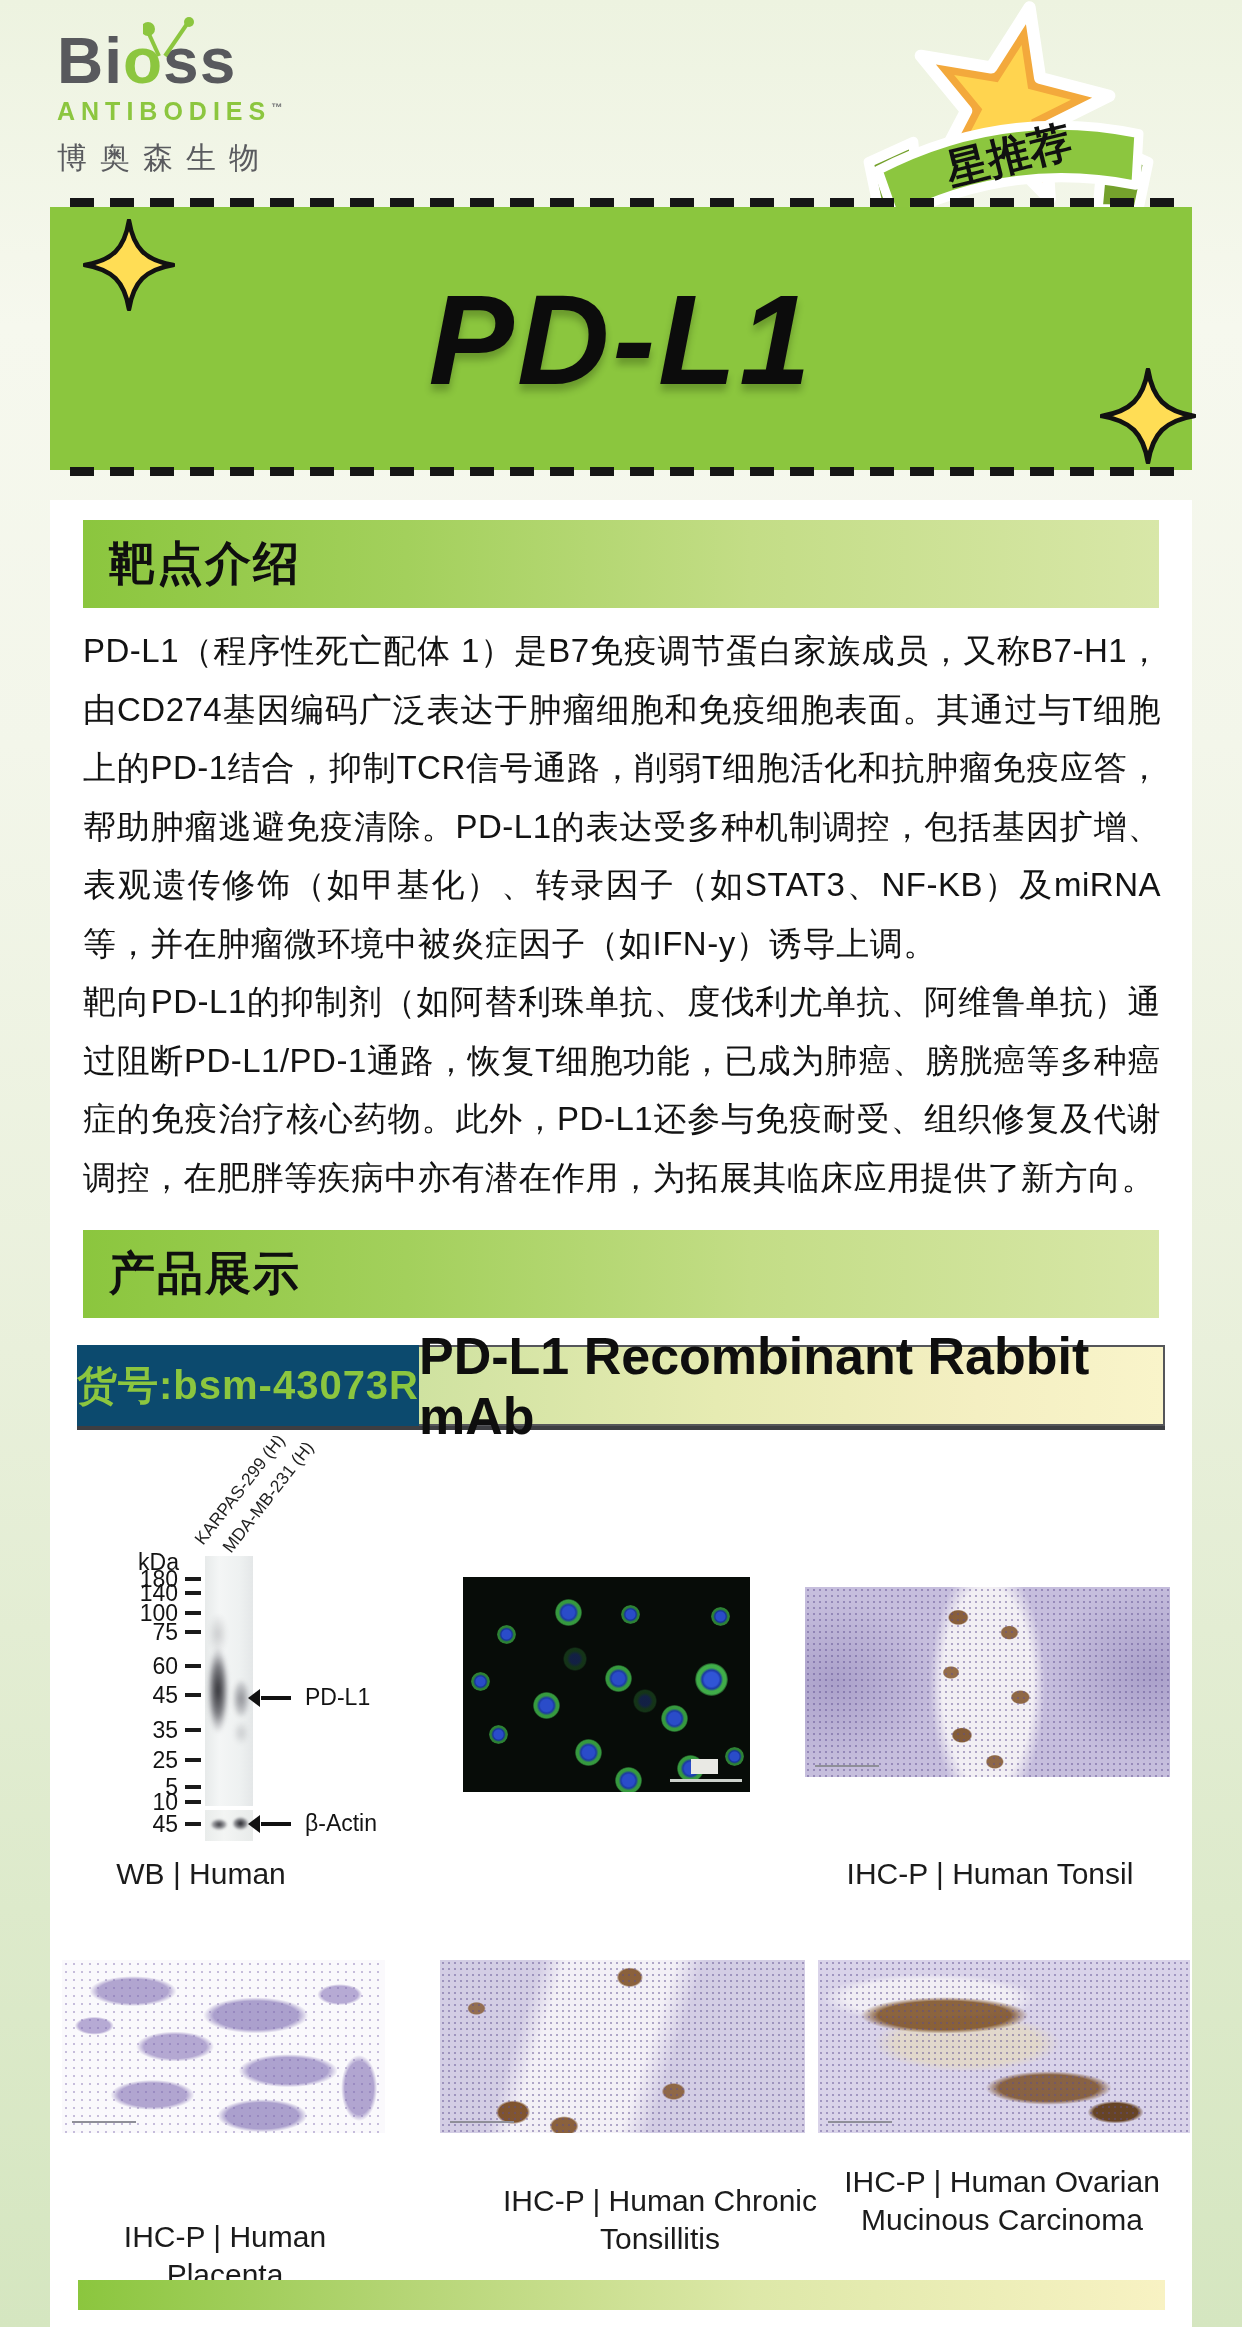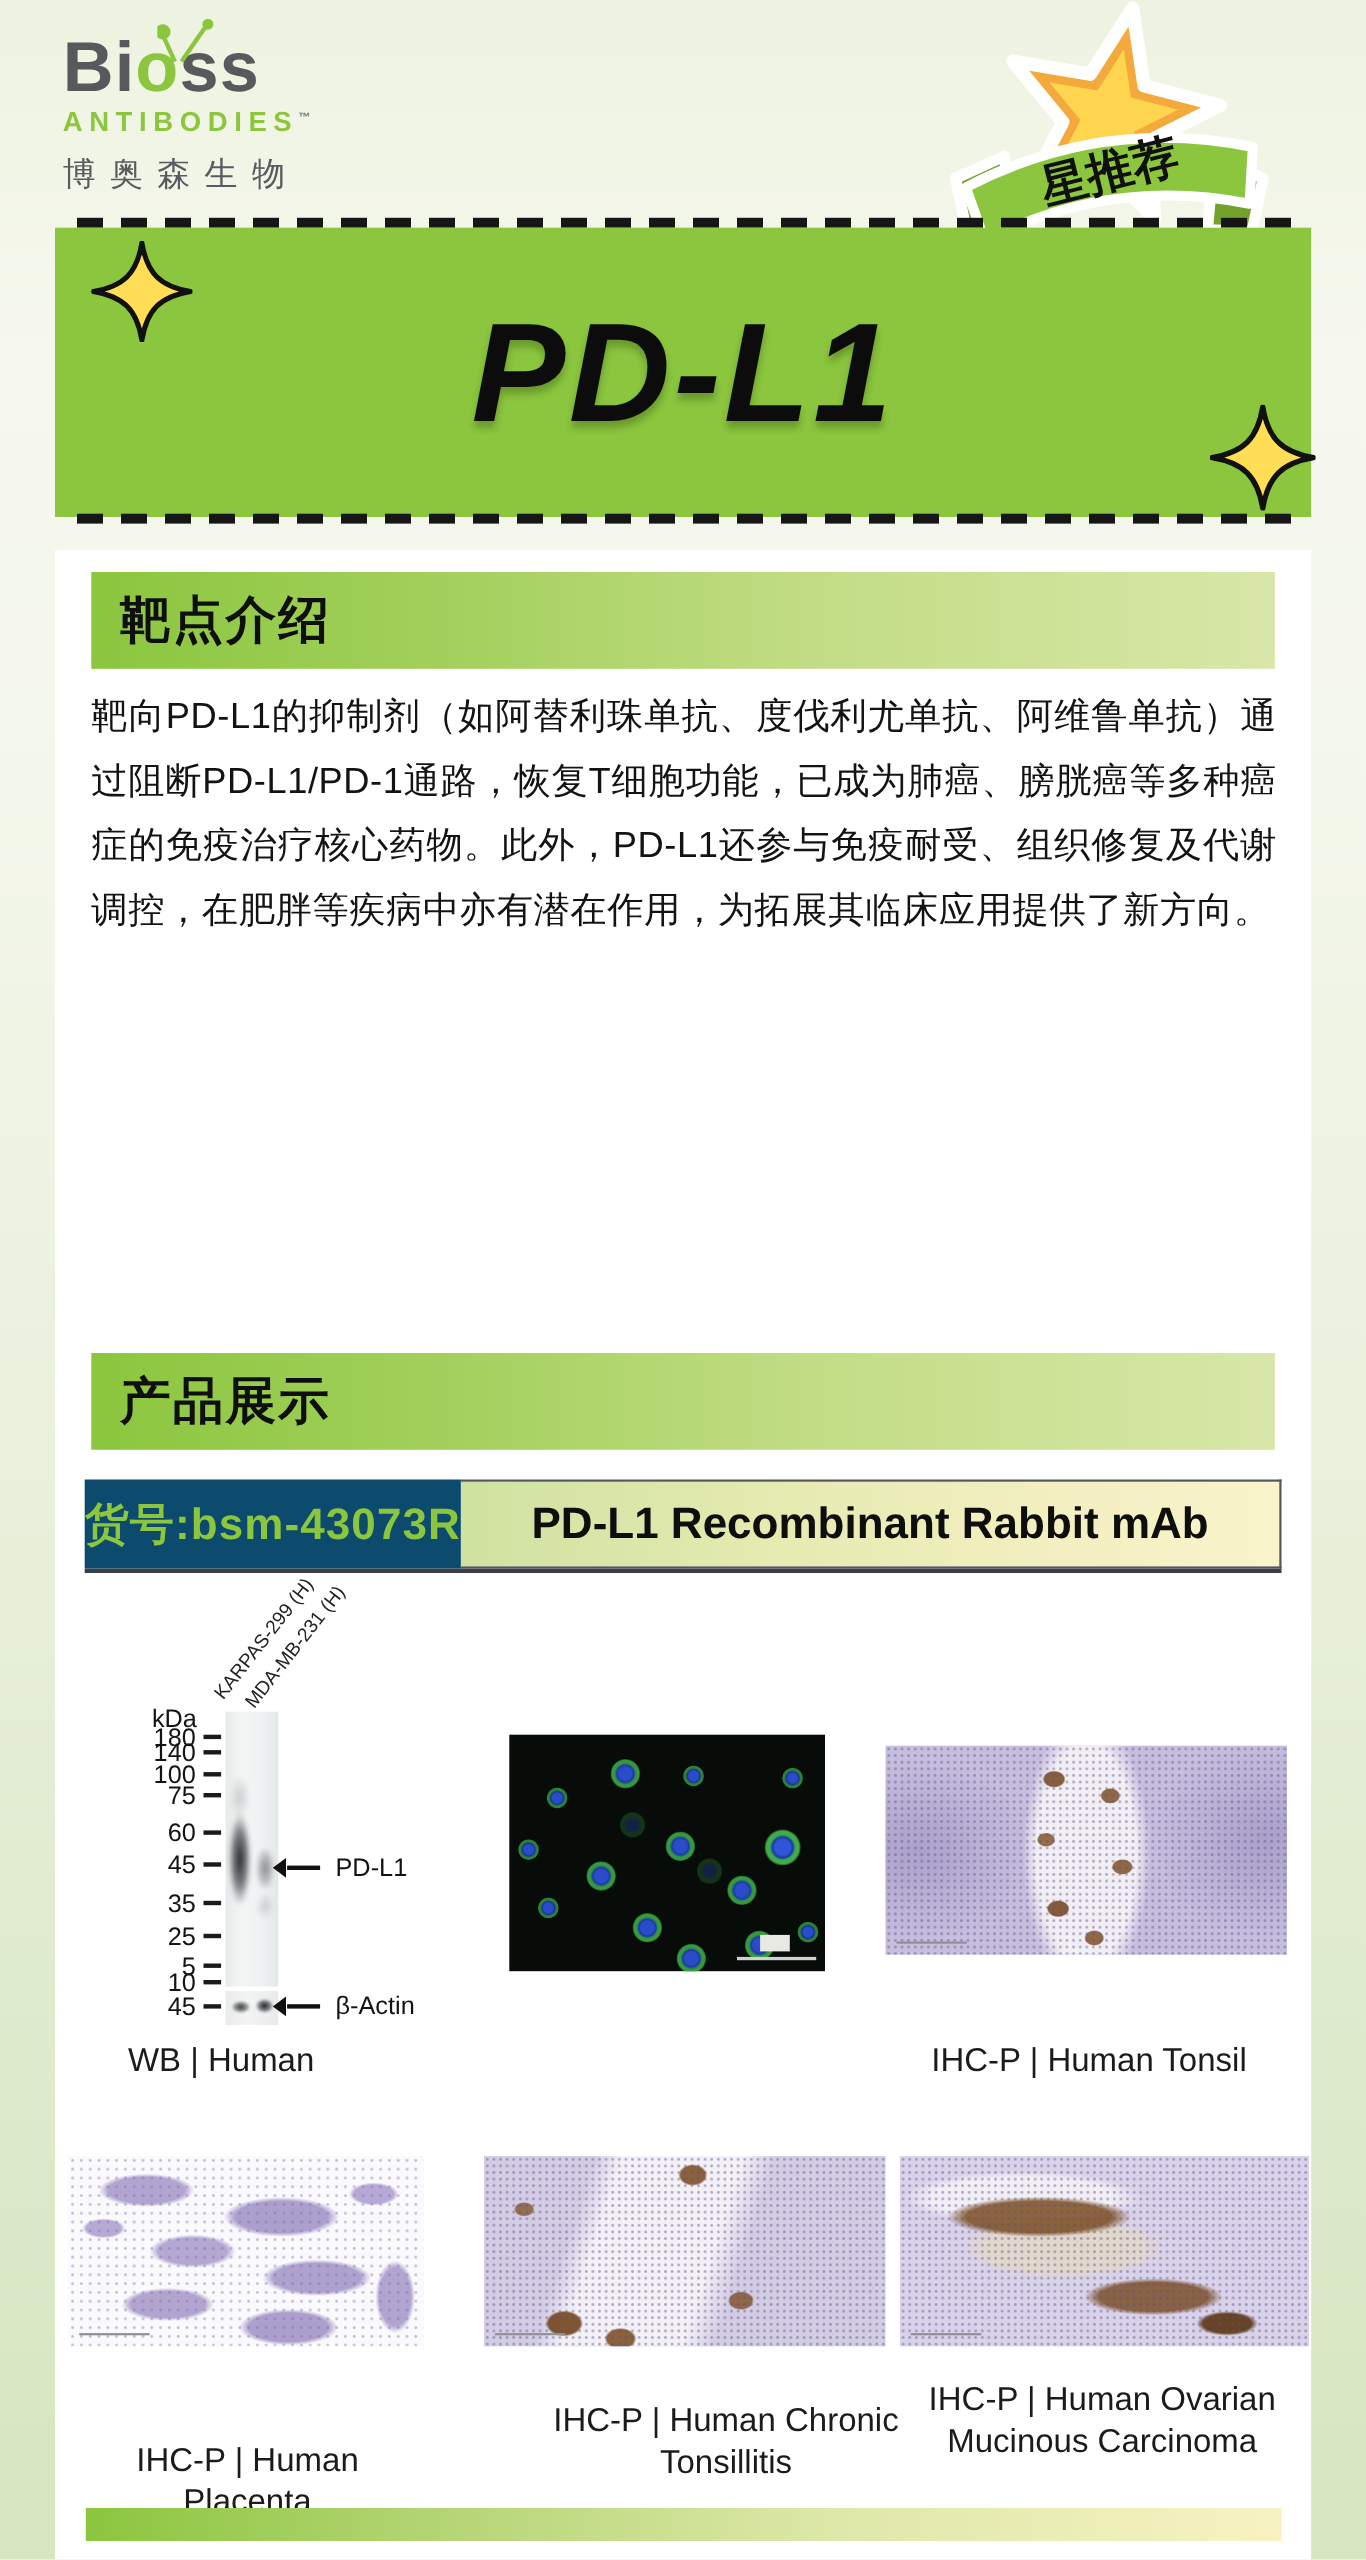--- a/index.html
+++ b/index.html
@@ -53,21 +53,21 @@
   .intro-text { position:absolute; left:33px; top:122px; width:1078px; }
   .intro-text p { font-size:33px; line-height:58.5px; color:#131313; text-align:justify; letter-spacing:.5px; }
 
   
   .product-bar { position:absolute; left:27px; top:845px; width:1088px; height:85px;
     display:flex; border-bottom:4px solid #3d3e42; }
   .sku-block { width:342px; background:#0c4a6e; display:flex; align-items:center; justify-content:center; }
   .sku-block span { font-size:40px; font-weight:800; color:#8cc63f; letter-spacing:1px; }
   .pname-block { flex:1; background:linear-gradient(90deg,#cfe2a0 0%,#e6ebb2 40%,#f4efc2 75%,#f9f4ca 100%);
     border:2px solid #55565a; border-left:none; display:flex; align-items:center; justify-content:center; }
-  .pname-block span { font-size:40px; font-weight:800; color:#0e0e0e; }
+  .pname-block span { font-size:52px; font-weight:800; color:#0e0e0e; }
 
   
   .wb { position:absolute; left:45px; top:950px; width:315px; height:400px; font-size:23px; color:#141414; }
   .lane-label { position:absolute; font-size:17.5px; color:#222; white-space:nowrap;
     transform:rotate(-52deg); transform-origin:0 100%; }
   .ll-1 { left:112px; top:78px; }
   .ll-2 { left:140px; top:86px; }
   .kda { position:absolute; left:0; top:99px; width:84px; text-align:right; }
   .mrow { position:absolute; left:0; width:106px; height:28px; display:flex; justify-content:flex-end; align-items:center; gap:7px; }
   .tick { display:inline-block; width:16px; height:4px; background:#1a1a1a; }
@@ -211,20 +211,21 @@
   </section>
   <div class="dash dash-bottom"></div>
 
   <main class="card">
 
     <div class="sec-bar bar-intro">
       <h2>靶点介绍</h2>
     </div>
 
     <div class="intro-text">
+      <p>PD-L1（程序性死亡配体 1）是B7免疫调节蛋白家族成员，又称B7-H1，由CD274基因编码广泛表达于肿瘤细胞和免疫细胞表面。其通过与T细胞上的PD-1结合，抑制TCR信号通路，削弱T细胞活化和抗肿瘤免疫应答，帮助肿瘤逃避免疫清除。PD-L1的表达受多种机制调控，包括基因扩增、表观遗传修饰（如甲基化）、转录因子（如STAT3、NF-KB）及miRNA等，并在肿瘤微环境中被炎症因子（如IFN-y）诱导上调。</p>
       <p>靶向PD-L1的抑制剂（如阿替利珠单抗、度伐利尤单抗、阿维鲁单抗）通过阻断PD-L1/PD-1通路，恢复T细胞功能，已成为肺癌、膀胱癌等多种癌症的免疫治疗核心药物。此外，PD-L1还参与免疫耐受、组织修复及代谢调控，在肥胖等疾病中亦有潜在作用，为拓展其临床应用提供了新方向。</p>
     </div>
 
     <div class="sec-bar bar-products">
       <h2>产品展示</h2>
     </div>
 
     <div class="product-bar">
       <div class="sku-block">
         <span>货号:bsm-43073R</span>

